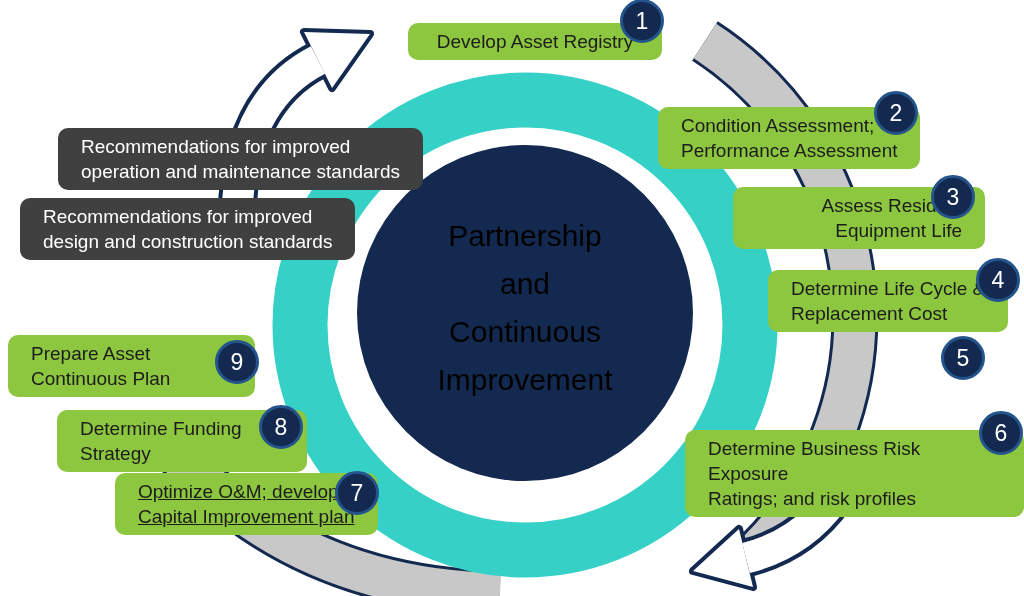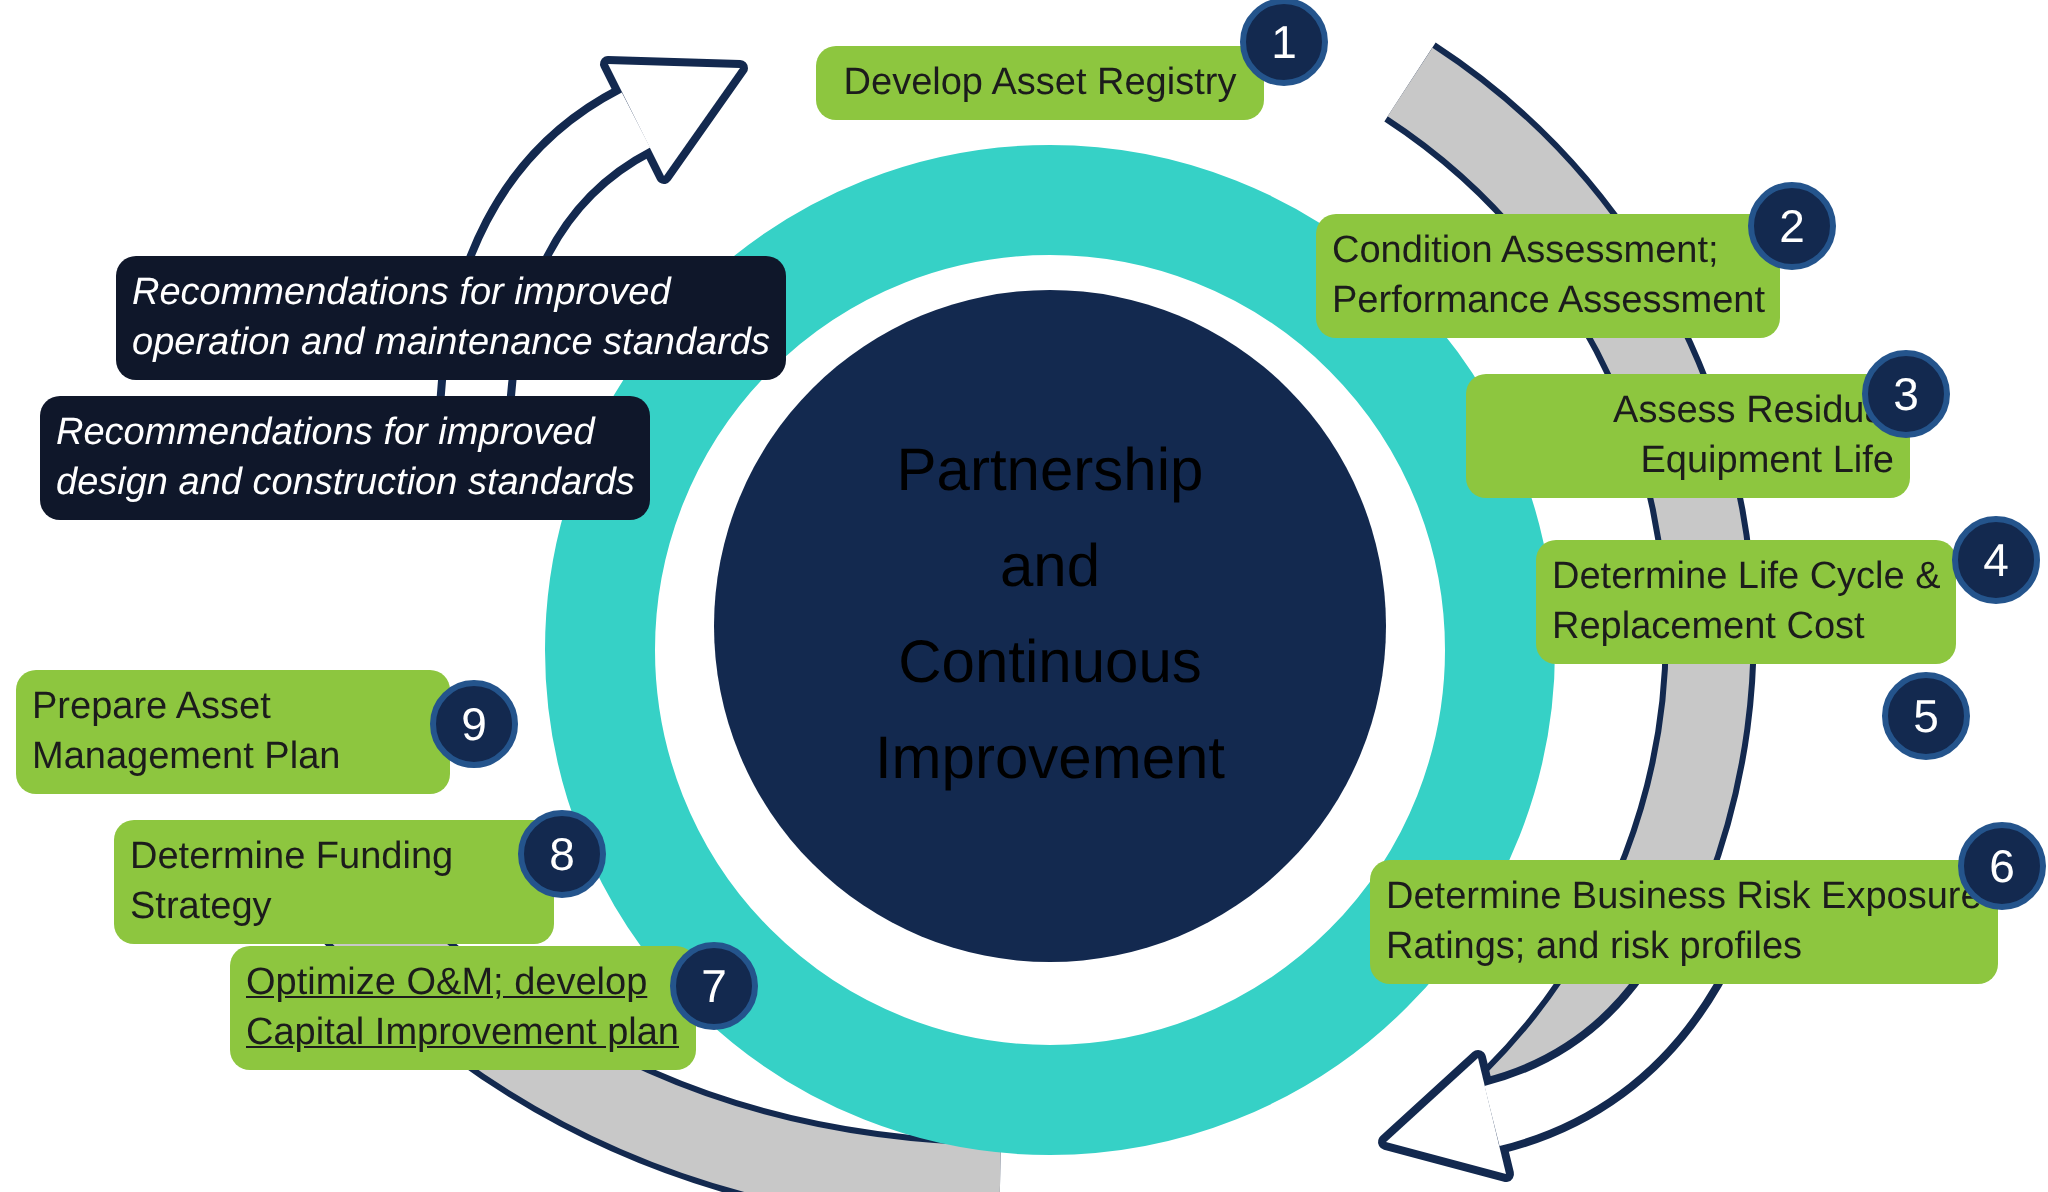--- a/index.html
+++ b/index.html
@@ -8,28 +8,28 @@
     width:1024px;height:596px;
     overflow:hidden;
     font-family:"Liberation Sans", sans-serif;
     background:#ffffff;
   }
   .canvas svg{position:absolute;left:0;top:0;z-index:0;}
 
   .box{
     position:absolute;
     border-radius:10px;
-    padding:6px 8px;
+    padding:6px 23px;
     font-size:19px;
     line-height:25px;
     white-space:pre-line;
     z-index:2;
   }
   .green{background:#8DC63F;color:#1c1c1c;}
-  .blue{background:#0f172a;color:#ffffff;font-style:italic;}
+  .blue{background:#404040;color:#ffffff;}
 
   .badge{
     position:absolute;
     width:38px;height:38px;
     background:#13294F;
     border:3px solid #24548C;
     border-radius:50%;
     color:#ffffff;
     font-size:23px;
     line-height:38px;
@@ -116,21 +116,21 @@
 Equipment Life</div>
   <div class="box green" id="s4">Determine Life Cycle &amp;
 Replacement Cost</div>
   <div class="box green" id="s6">Determine Business Risk Exposure
 Ratings; and risk profiles</div>
   <div class="box green" id="s7">Optimize O&amp;M; develop
 Capital Improvement plan</div>
   <div class="box green" id="s8">Determine Funding
 Strategy</div>
   <div class="box green" id="s9">Prepare Asset
-Management Plan</div>
+Continuous Plan</div>
 
   <div class="box blue" id="b1">Recommendations for improved
 operation and maintenance standards</div>
   <div class="box blue" id="b2">Recommendations for improved
 design and construction standards</div>
 
   <div class="badge" id="n1">1</div>
   <div class="badge" id="n2">2</div>
   <div class="badge" id="n3">3</div>
   <div class="badge" id="n4">4</div>

